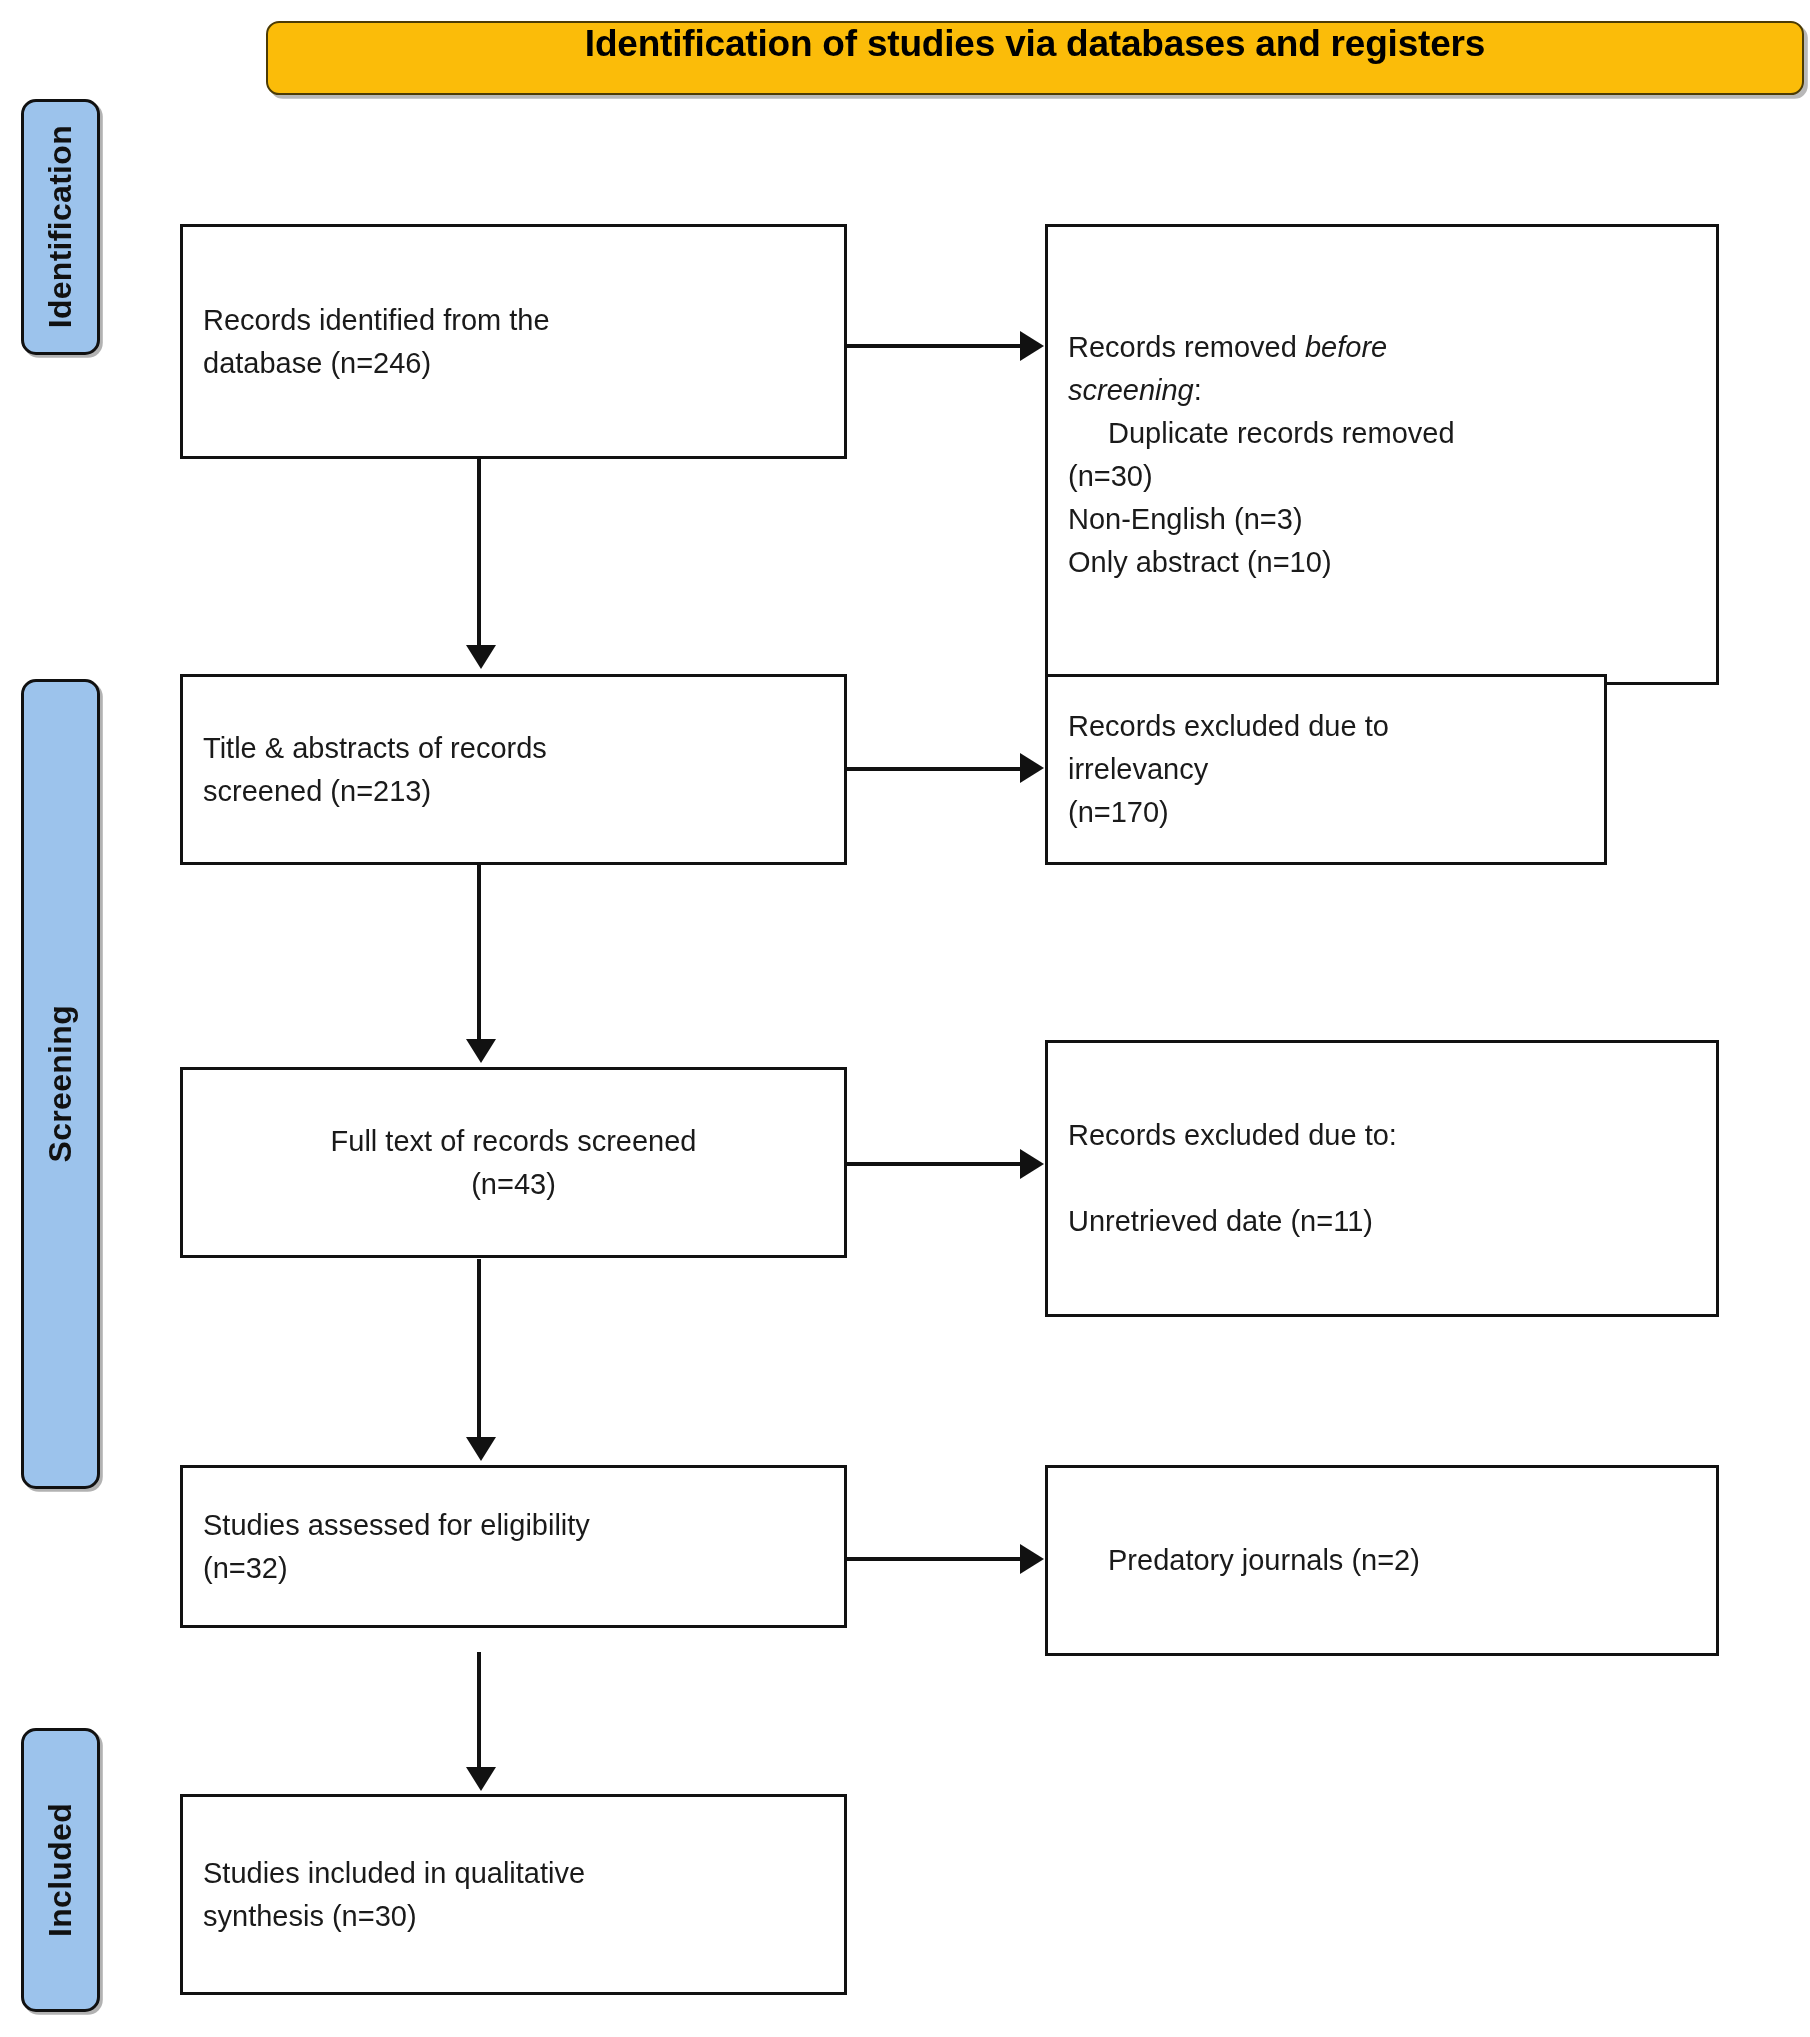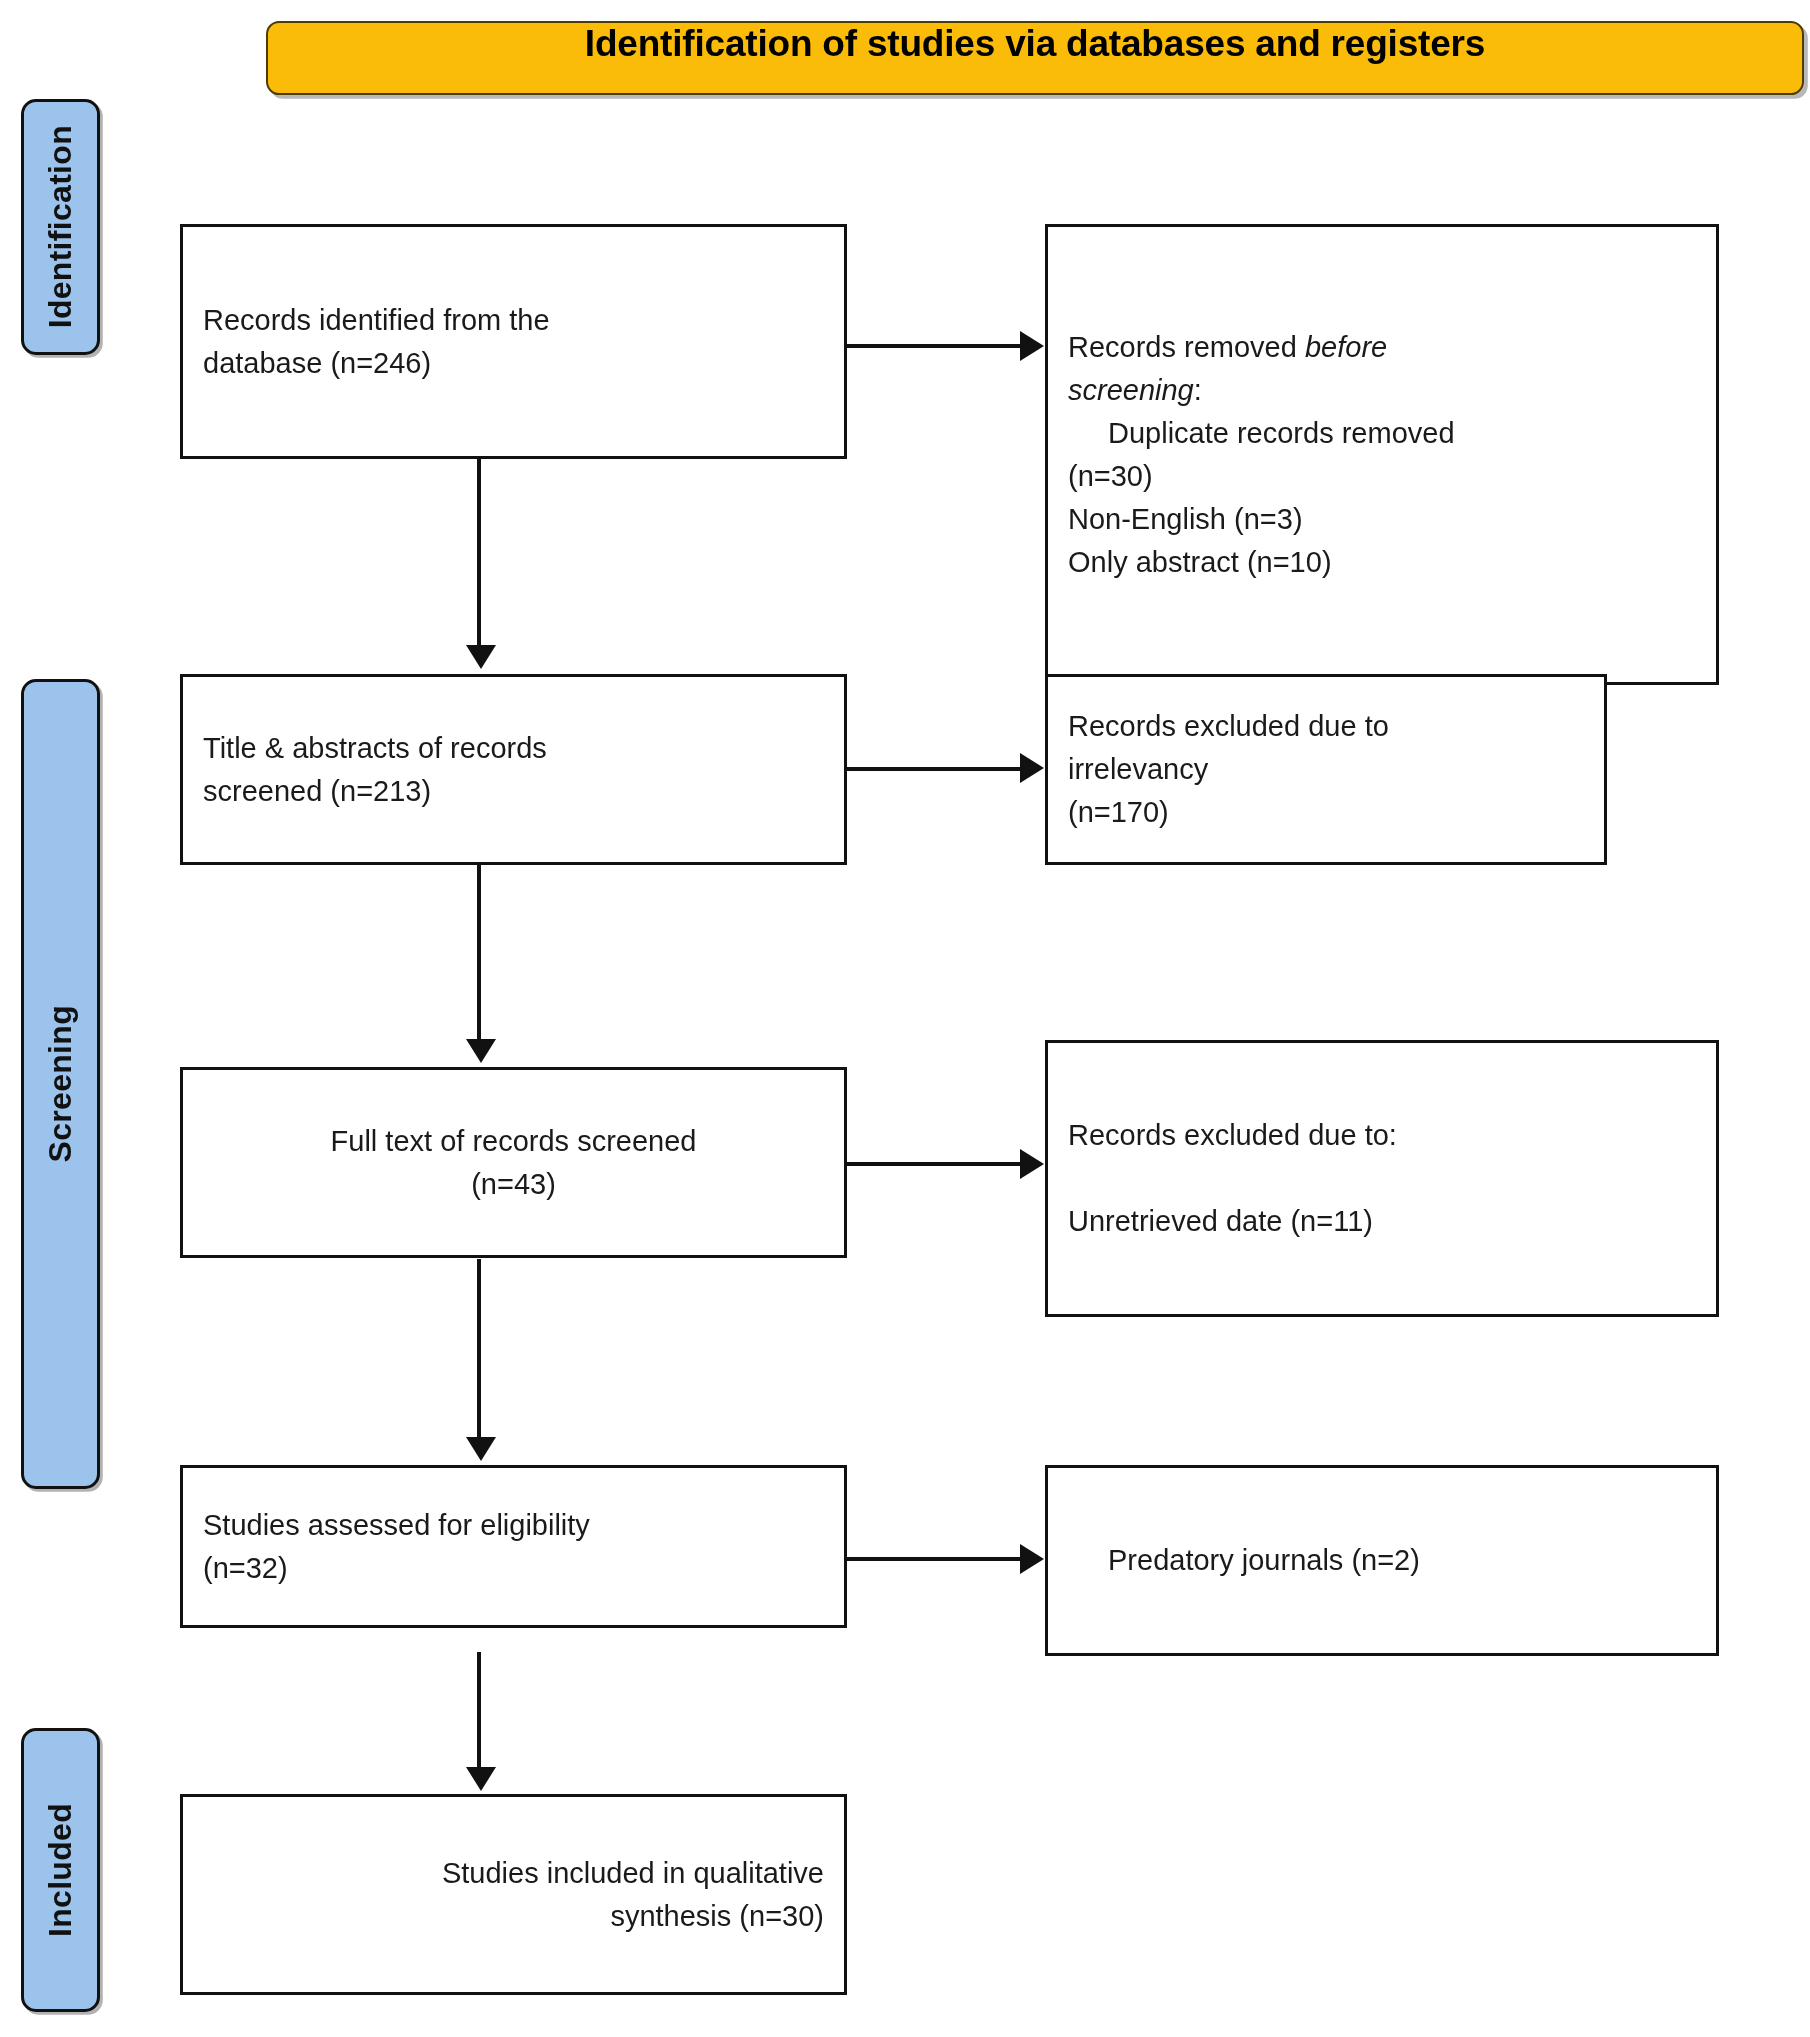--- a/index.html
+++ b/index.html
@@ -91,21 +91,21 @@
   }
   .flow-box .line.indent { padding-left: 40px; }
   .flow-box .line.spacer { height: 43px; }
   .flow-box .line .ital { font-style: italic; }
 
   
   #box-identified   { left: 180px; top: 224px;  width: 667px; height: 235px; }
   #box-screened     { left: 180px; top: 674px;  width: 667px; height: 191px; }
   #box-fulltext     { left: 180px; top: 1067px; width: 667px; height: 191px; align-items: center; }
   #box-eligibility  { left: 180px; top: 1465px; width: 667px; height: 163px; }
-  #box-included     { left: 180px; top: 1794px; width: 667px; height: 201px; text-align: right; }
+  #box-included     { left: 180px; top: 1794px; width: 667px; height: 201px; }
 
   
   #box-removed      { left: 1045px; top: 224px;  width: 674px; height: 461px; }
   #box-excl-irrel   { left: 1045px; top: 674px;  width: 562px; height: 191px; }
   #box-excl-date    { left: 1045px; top: 1040px; width: 674px; height: 277px; }
   #box-excl-studies { left: 1045px; top: 1465px; width: 674px; height: 191px; }
 
   
   .conn-v {
     position: absolute;

